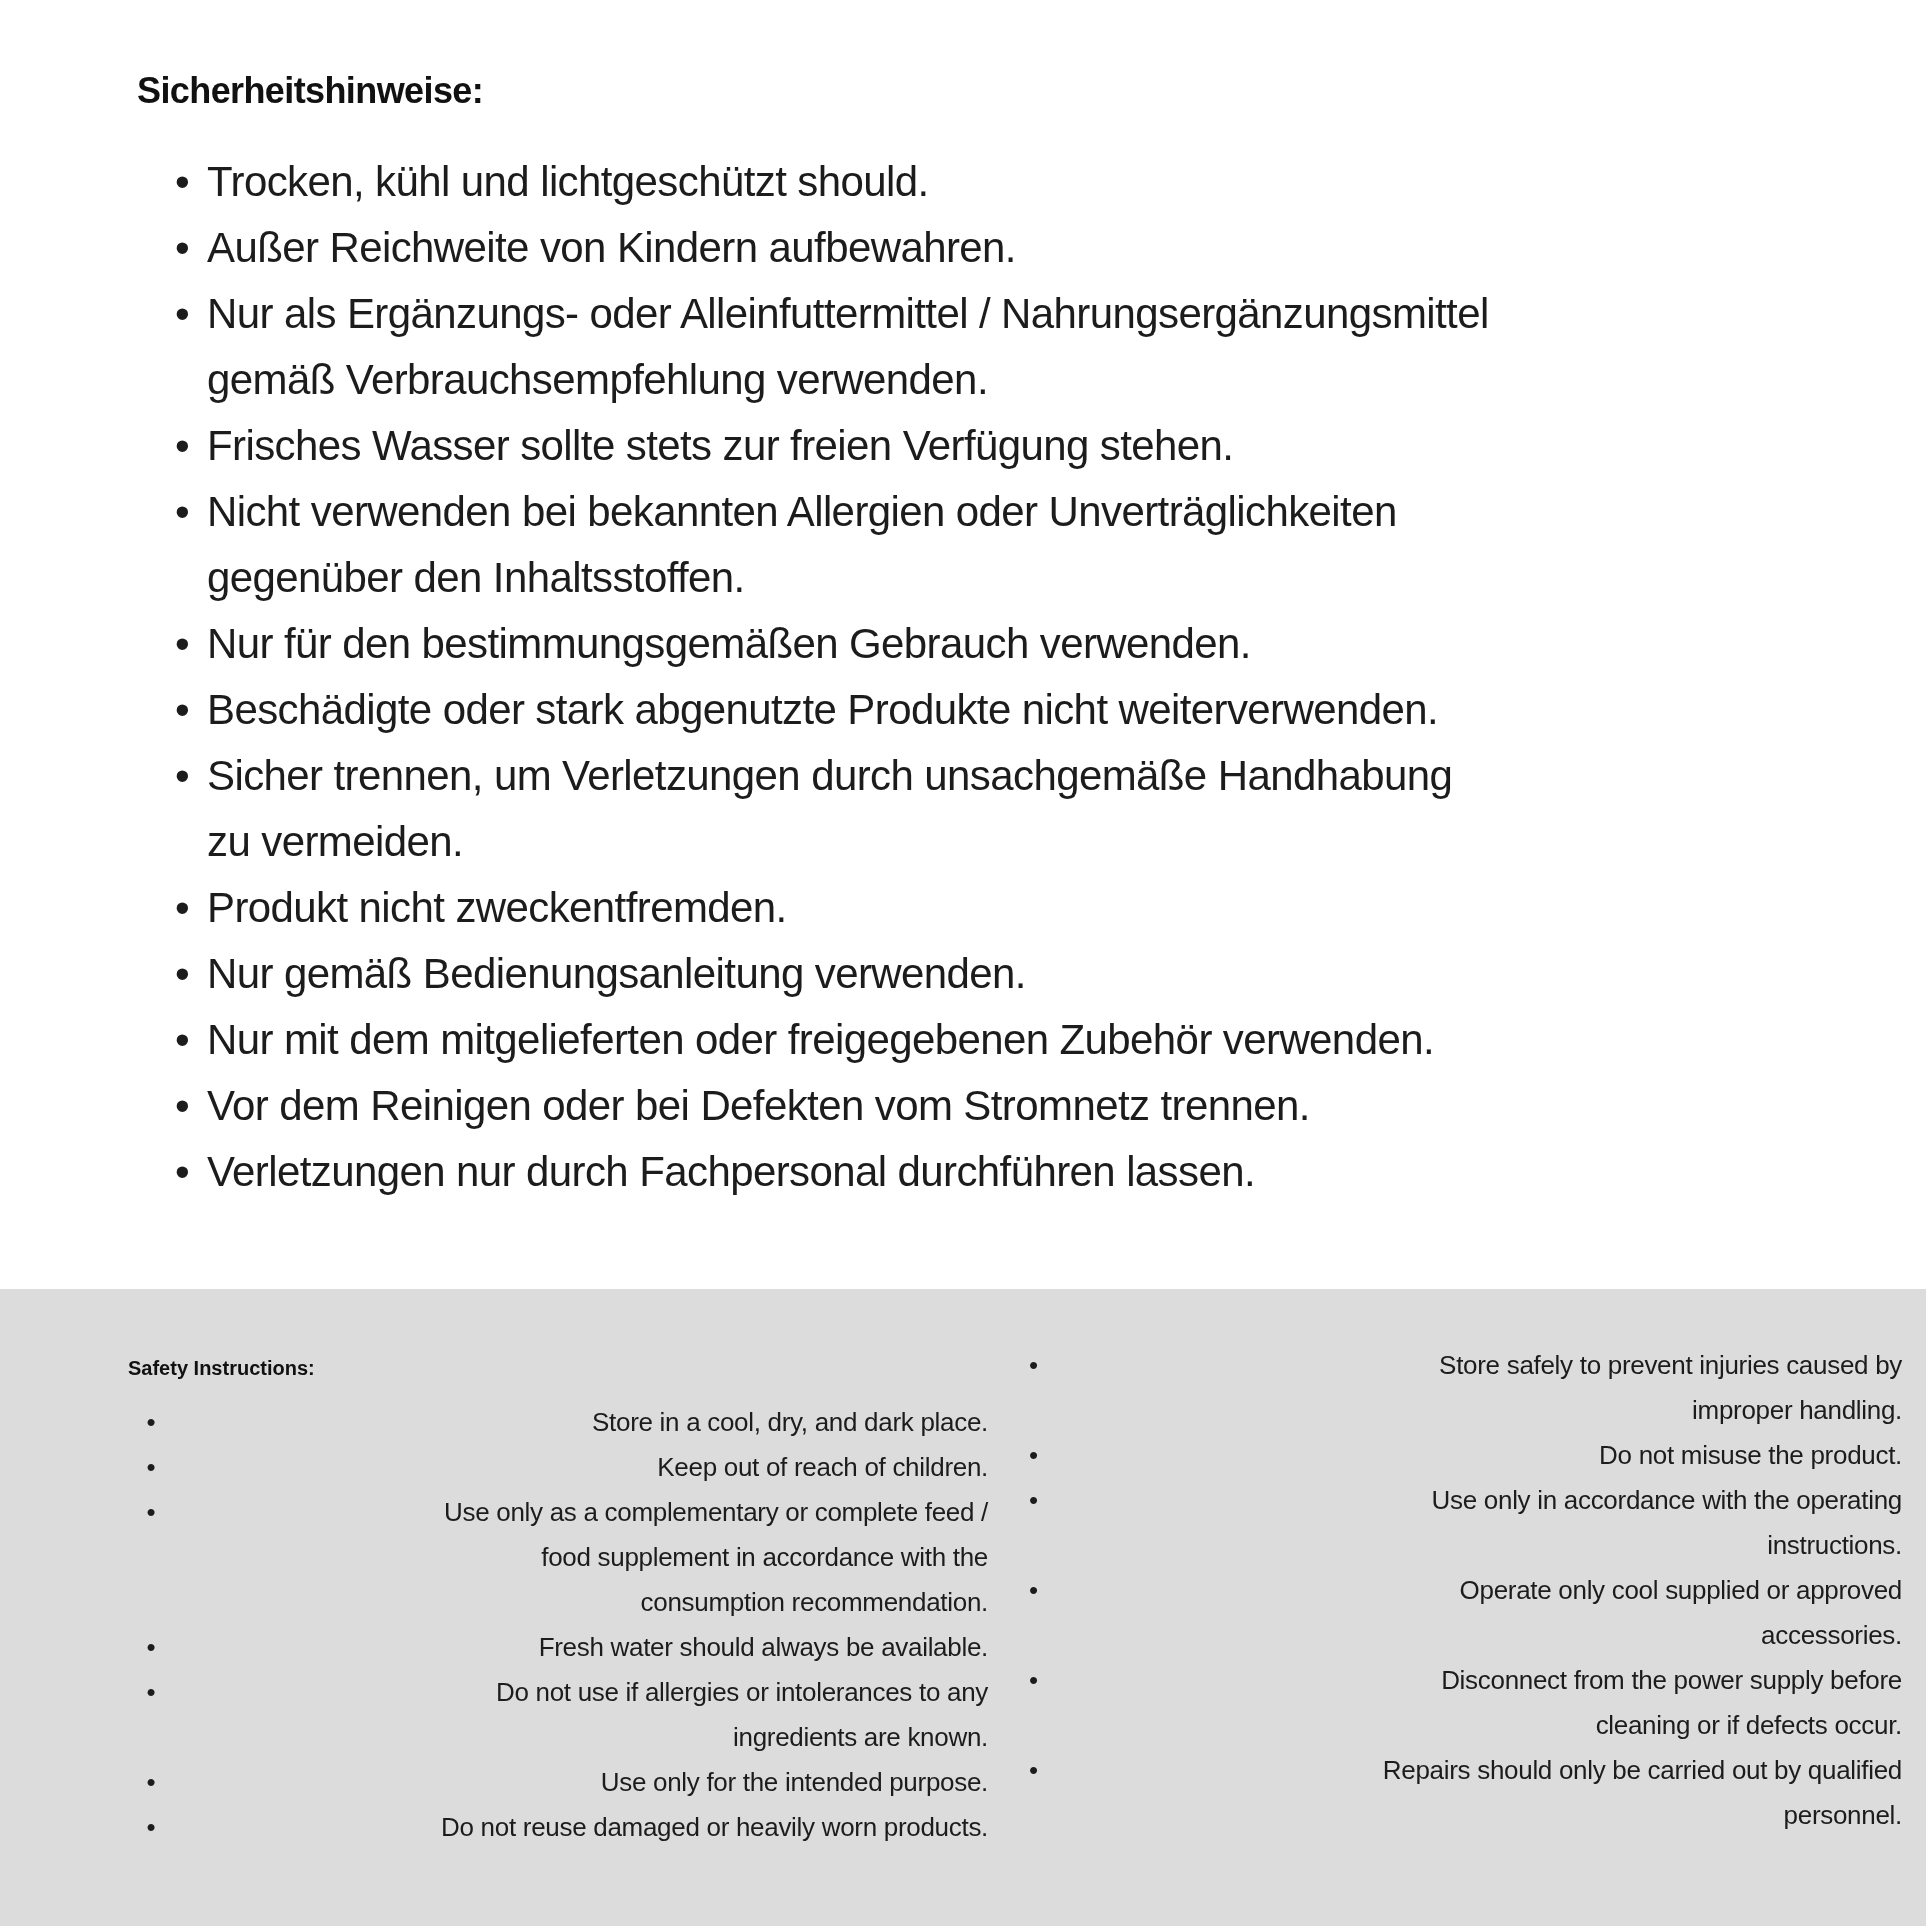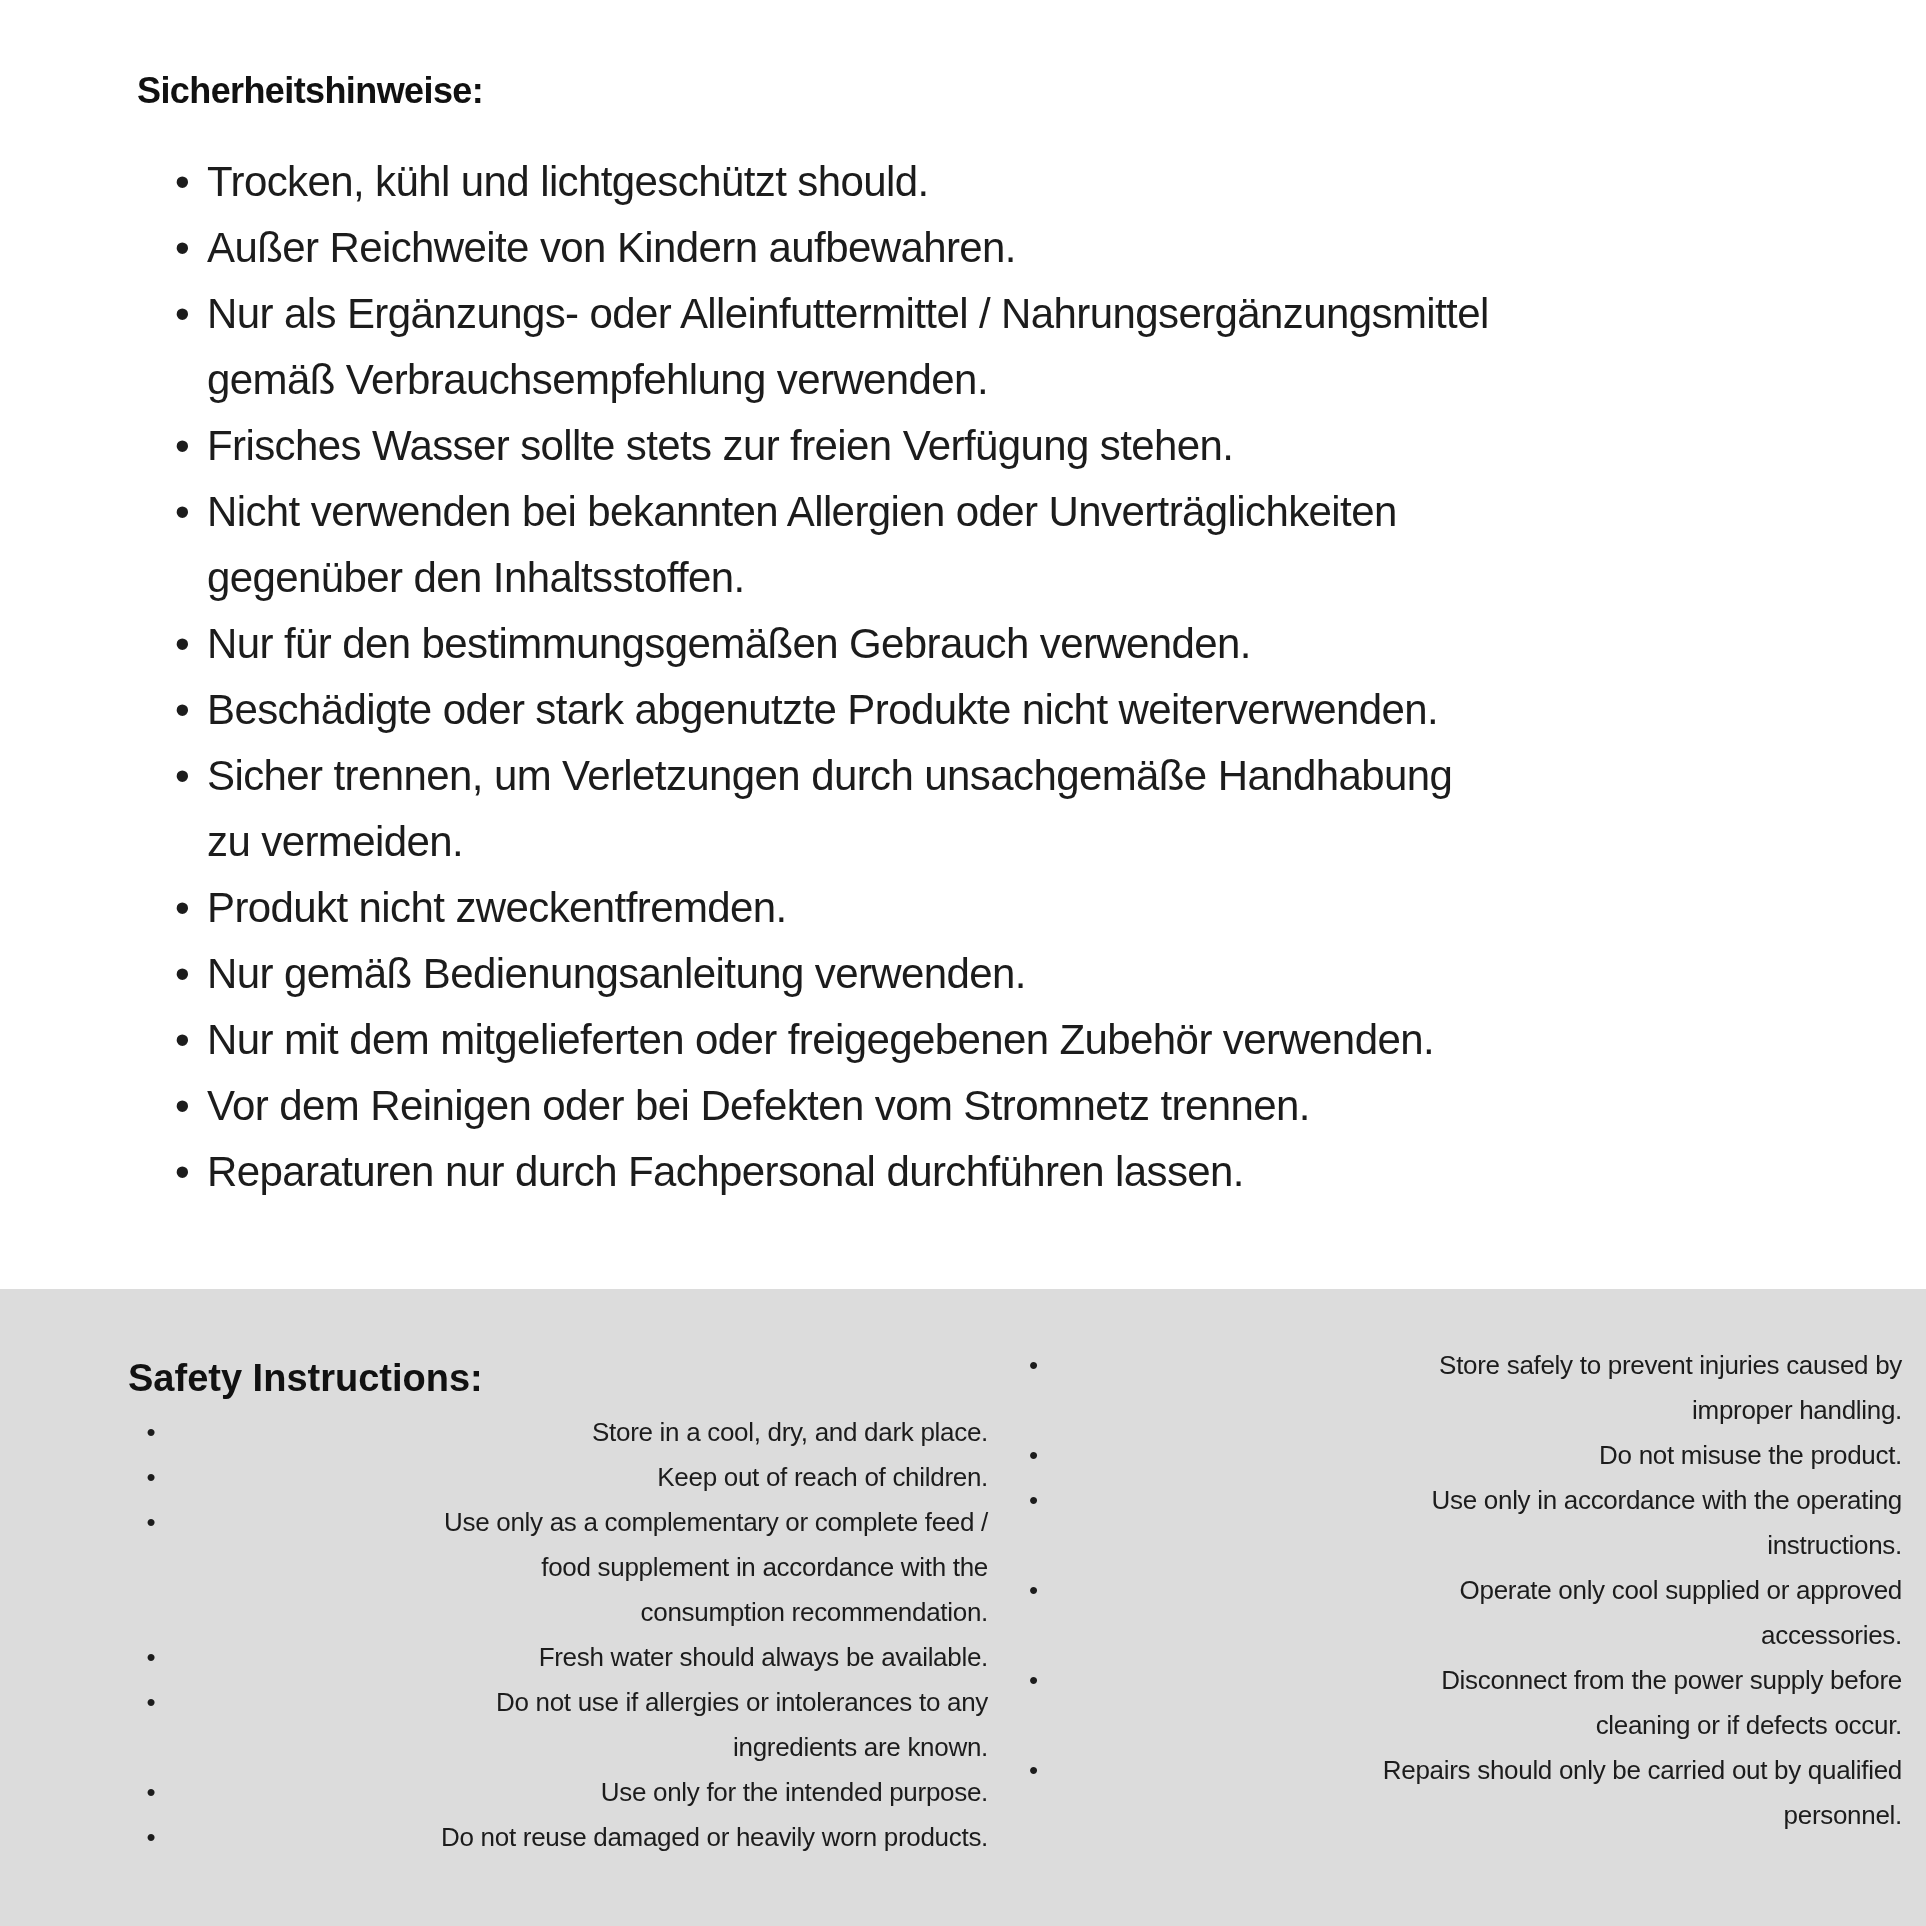--- a/index.html
+++ b/index.html
@@ -64,22 +64,22 @@
     top: 55px;
     width: 860px;
   }
   .en-col-right {
     position: absolute;
     left: 1029px;
     top: 54px;
     width: 873px;
   }
   .en-title {
-    margin: 12px 0 9px 0;
-    font-size: 38px;
+    margin: 2px 0 9px 0;
+    font-size: 20px;
     line-height: 45px;
     font-weight: 700;
     color: #111111;
   }
   .en-list {
     margin: 0;
     padding: 0;
     list-style: none;
   }
   .en-col-left .en-list { margin-left: 18.6px; }
@@ -151,21 +151,21 @@
     <li>
     <span class="dot">•</span>
     <span class="txt">Nur mit dem mitgelieferten oder freigegebenen Zubehör verwenden.</span>
   </li>
     <li>
     <span class="dot">•</span>
     <span class="txt">Vor dem Reinigen oder bei Defekten vom Stromnetz trennen.</span>
   </li>
     <li>
     <span class="dot">•</span>
-    <span class="txt">Reparaturen nur durch Fachpersonal durchführen lassen.</span>
+    <span class="txt">Verletzungen nur durch Fachpersonal durchführen lassen.</span>
   </li>
   </ul>
 
 <div class="en-section" style="background: rgb(220, 220, 220);">
 
   <div class="en-col-left">
     <h2 class="en-title">Safety Instructions:</h2>
     <ul class="en-list">
         <li>
         <span class="dot">•</span>

